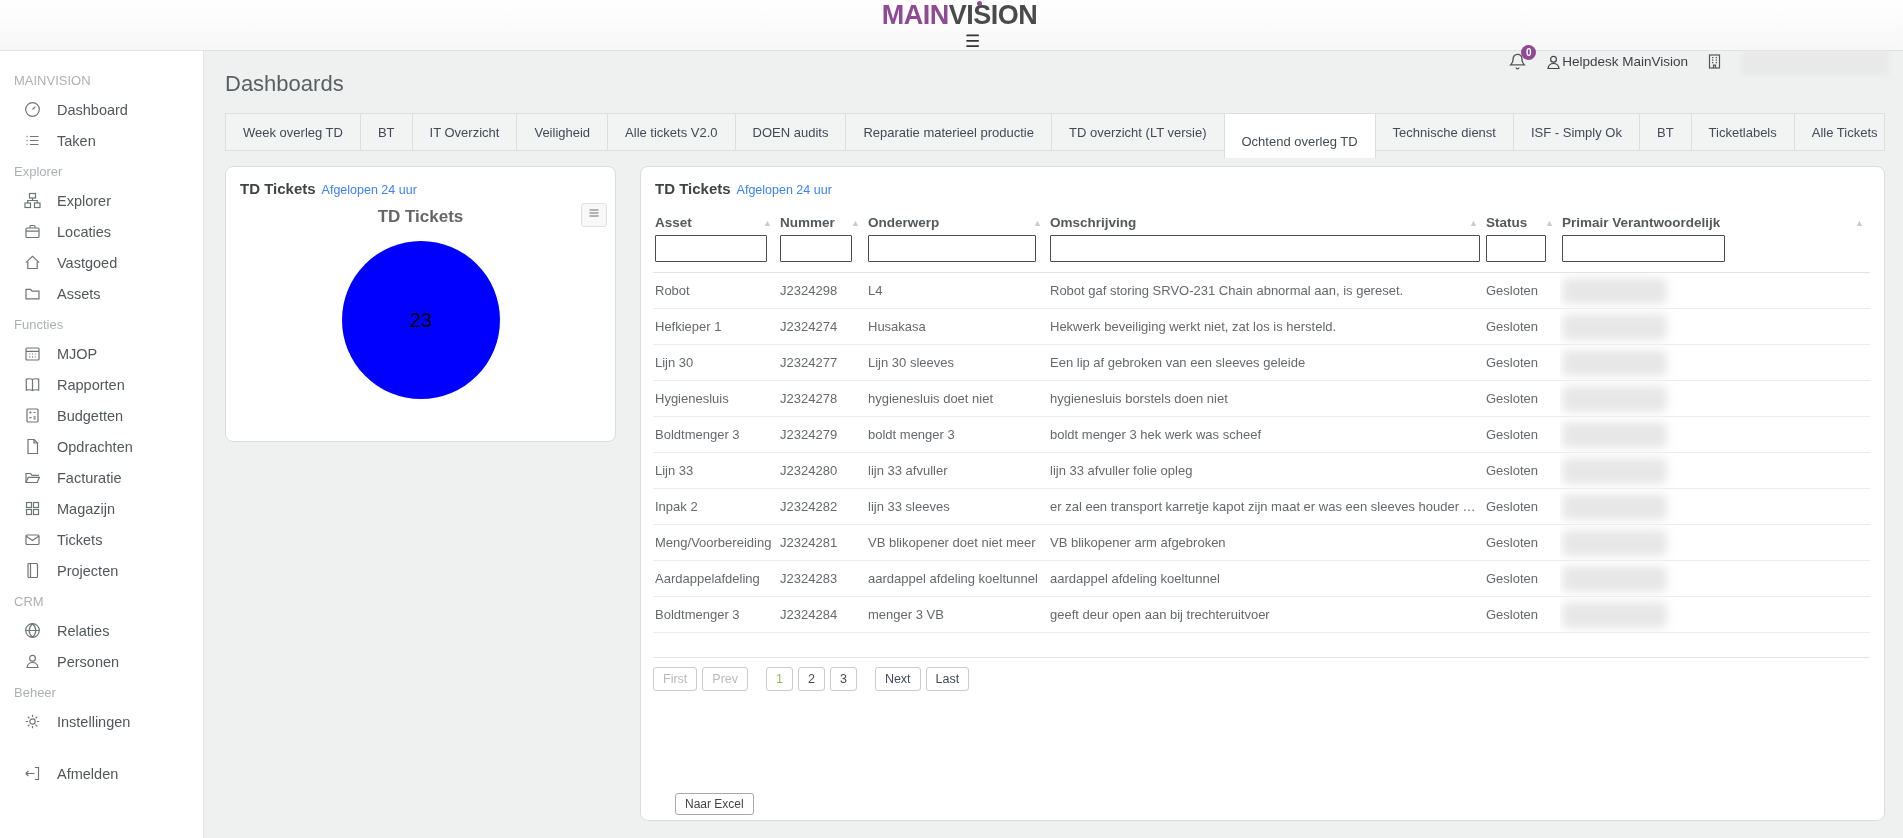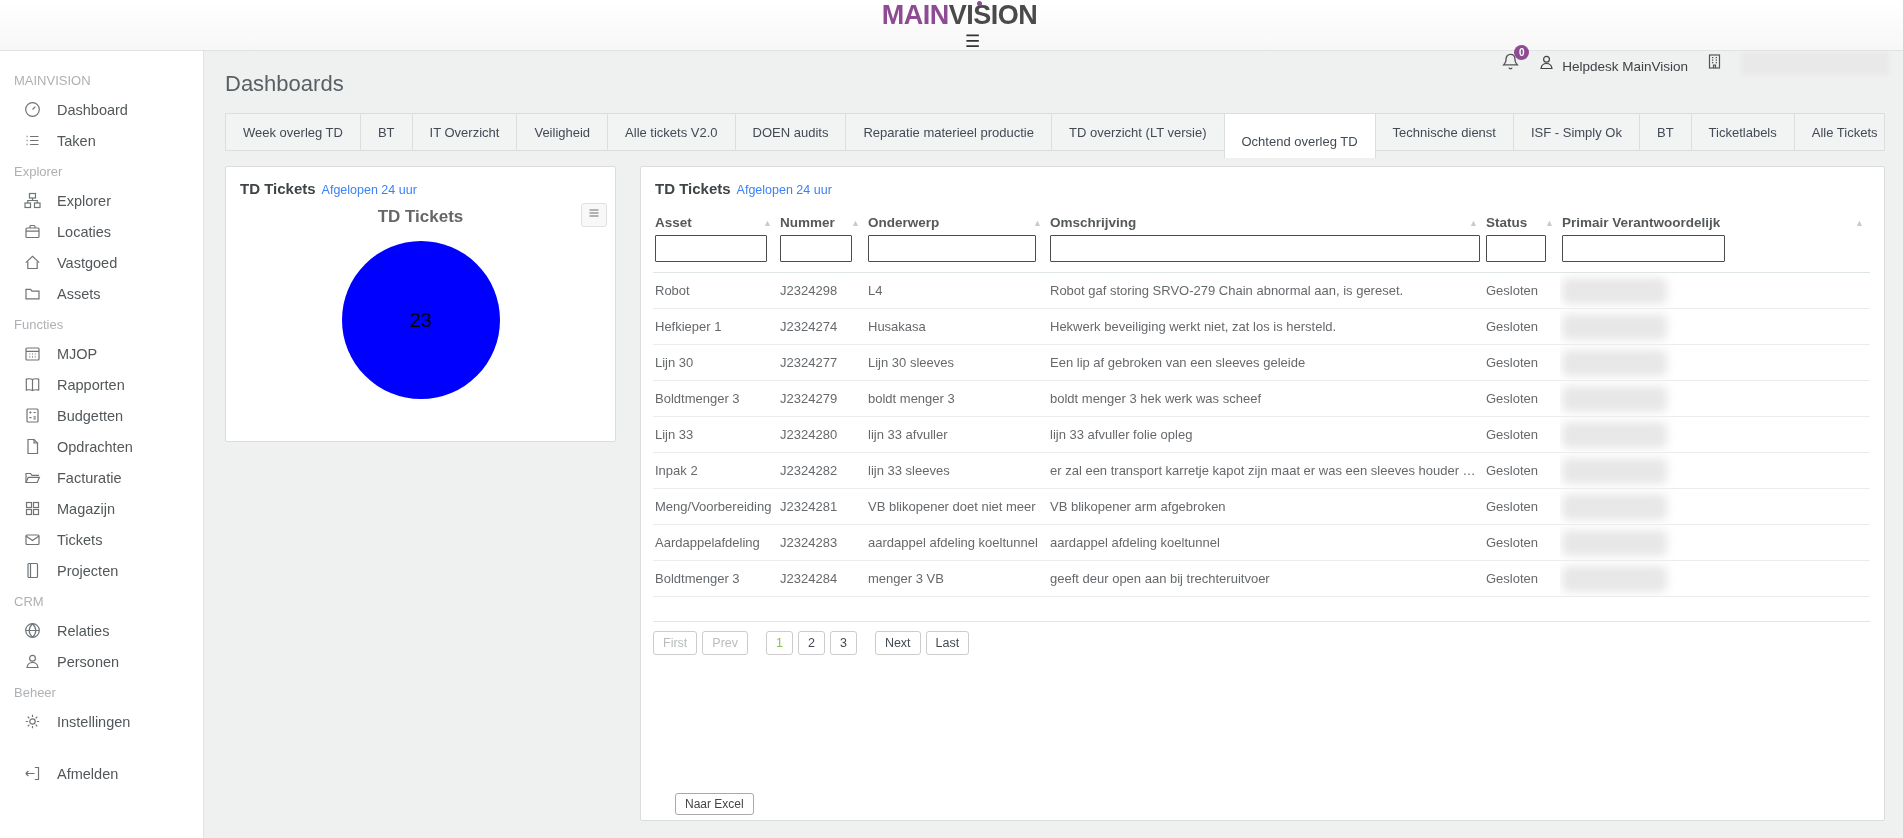--- a/index.html
+++ b/index.html
@@ -12,21 +12,21 @@
   .logo { margin-left:16px; font-size:27px; font-weight:bold; letter-spacing:-0.5px; display:flex; align-items:baseline; cursor:pointer;}
   .logo .lg-main { color:#8e4a93; }
   .logo .lg-vision { color:#4a4a4a; position:relative; }
   .logo .lg-vision::after { content:""; position:absolute; left:28px; top:1px; width:5px; height:5px; border-radius:50%; background:#8e4a93; }
   .burger { margin-left:42px; font-size:17px; color:#333; cursor:pointer; }
   .header-right { margin-left:auto; display:flex; align-items:center; gap:18px; margin-right:14px; }
   .bell-wrap { position:relative; cursor:pointer; color:#555; }
   .bell-wrap svg { width:19px; height:19px; fill:none; stroke:currentColor; stroke-width:1.3; }
   .badge { position:absolute; top:-7px; right:-9px; background:#8e4a93; color:#fff; font-size:10px; font-weight:bold;
            min-width:15px; height:15px; border-radius:50%; display:flex; align-items:center; justify-content:center; }
-  .user-wrap { display:flex; align-items:flex-end; gap:7px; font-size:13.5px; color:#3e4245; cursor:pointer; }
+  .user-wrap { display:flex; align-items:flex-start; font-size:13.5px; color:#3e4245; cursor:pointer; }
   .user-wrap .icon svg, .bld svg { width:17px; height:17px; fill:none; stroke:currentColor; stroke-width:1.2; }
   .bld { color:#555; cursor:pointer; }
   .redact-box { width:148px; height:23px; background:#e9e9e9; border-radius:3px; filter:blur(2px); }
 
   
   .app { display:flex; height:787px; }
   .sidebar { width:204px; background:#fff; border-right:1px solid #e4e4e4; padding-top:14px; flex:none; }
   .sb-title { font-size:13px; color:#aeb1b4; padding:8px 0 6px 14px; }
   .sb-item { height:31px; display:flex; align-items:center; gap:15px; padding-left:24px; font-size:14.5px; color:#52575a; cursor:pointer; }
   .sb-item .icon { width:18px; display:flex; color:#6f7477; }
@@ -39,21 +39,21 @@
   
   .tabbar { display:flex; margin-top:16px; border:1px solid #dddddd; background:#f2f3f3; height:38px; align-items:stretch; }
   .tab { display:flex; align-items:center; padding:0 17px; font-size:13px; color:#434a54; border-right:1px solid #dddddd;
          white-space:nowrap; cursor:pointer; }
   .tab:last-child { border-right:none; }
   .tab.active { background:#fff; position:relative; margin:-1px 0 -8px -1px; border:1px solid #dddddd; border-bottom:none;
                 z-index:3; padding-top:11px; }
 
   
   .content-row { display:flex; gap:24px; margin-top:15px; align-items:flex-start; }
-  .panel { background:#fff; border:1px solid #dcdcdc; border-radius:2px; position:relative; }
+  .panel { background:#fff; border:1px solid #dcdcdc; border-radius:8px; position:relative; }
   .panel-head { padding:13px 14px 0 14px; display:flex; align-items:baseline; gap:6px; }
   .panel-title { font-size:15px; font-weight:bold; color:#3f4447; }
   .panel-sub { font-size:12.5px; color:#3b82f6; }
 
   .pie-panel { width:391px; height:276px; flex:none; }
   .chart-title { text-align:center; font-size:17px; font-weight:bold; color:#666; margin-top:10px; }
   .ctx-btn { position:absolute; top:36px; right:8px; width:26px; height:24px; background:#f8f8f8; border:1px solid #e0e0e0;
              border-radius:3px; display:flex; align-items:center; justify-content:center; color:#999; cursor:pointer; }
   .ctx-btn svg { width:14px; height:14px; fill:none; stroke:currentColor; stroke-width:1.4; }
   .pie-circle { width:158px; height:158px; border-radius:50%; margin:14px auto 0; display:flex; align-items:center; justify-content:center; cursor:pointer;}
@@ -363,37 +363,45 @@
                   <td><input type="text" style="width: 430px;"></td>
                   <td><input type="text" style="width: 60px;"></td>
                   <td><input type="text" style="width: 163px;"></td>
                 </tr>
               </thead>
             <tbody id="tbl-body">
                 <tr>
                   <td>Robot</td>
                   <td>J2324298</td>
                   <td>L4</td>
-                  <td>Robot gaf storing SRVO-279 Chain abnormal aan, is gereset.</td>
+                  <td>Robot gaf storing SRVO-231 Chain abnormal aan, is gereset.</td>
                   <td>Gesloten</td>
                   <td><span class="redact"></span></td>
                 </tr>
                 <tr>
                   <td>Hefkieper 1</td>
                   <td>J2324274</td>
                   <td>Husakasa</td>
                   <td>Hekwerk beveiliging werkt niet, zat los is hersteld.</td>
                   <td>Gesloten</td>
                   <td><span class="redact"></span></td>
                 </tr>
                 <tr>
                   <td>Lijn 30</td>
                   <td>J2324277</td>
                   <td>Lijn 30 sleeves</td>
                   <td>Een lip af gebroken van een sleeves geleide</td>
+                  <td>Gesloten</td>
+                  <td><span class="redact"></span></td>
+                </tr>
+                <tr>
+                  <td>Hygienesluis</td>
+                  <td>J2324278</td>
+                  <td>hygienesluis doet niet</td>
+                  <td>hygienesluis borstels doen niet</td>
                   <td>Gesloten</td>
                   <td><span class="redact"></span></td>
                 </tr>
                 <tr>
                   <td>Boldtmenger 3</td>
                   <td>J2324279</td>
                   <td>boldt menger 3</td>
                   <td>boldt menger 3 hek werk was scheef</td>
                   <td>Gesloten</td>
                   <td><span class="redact"></span></td>

